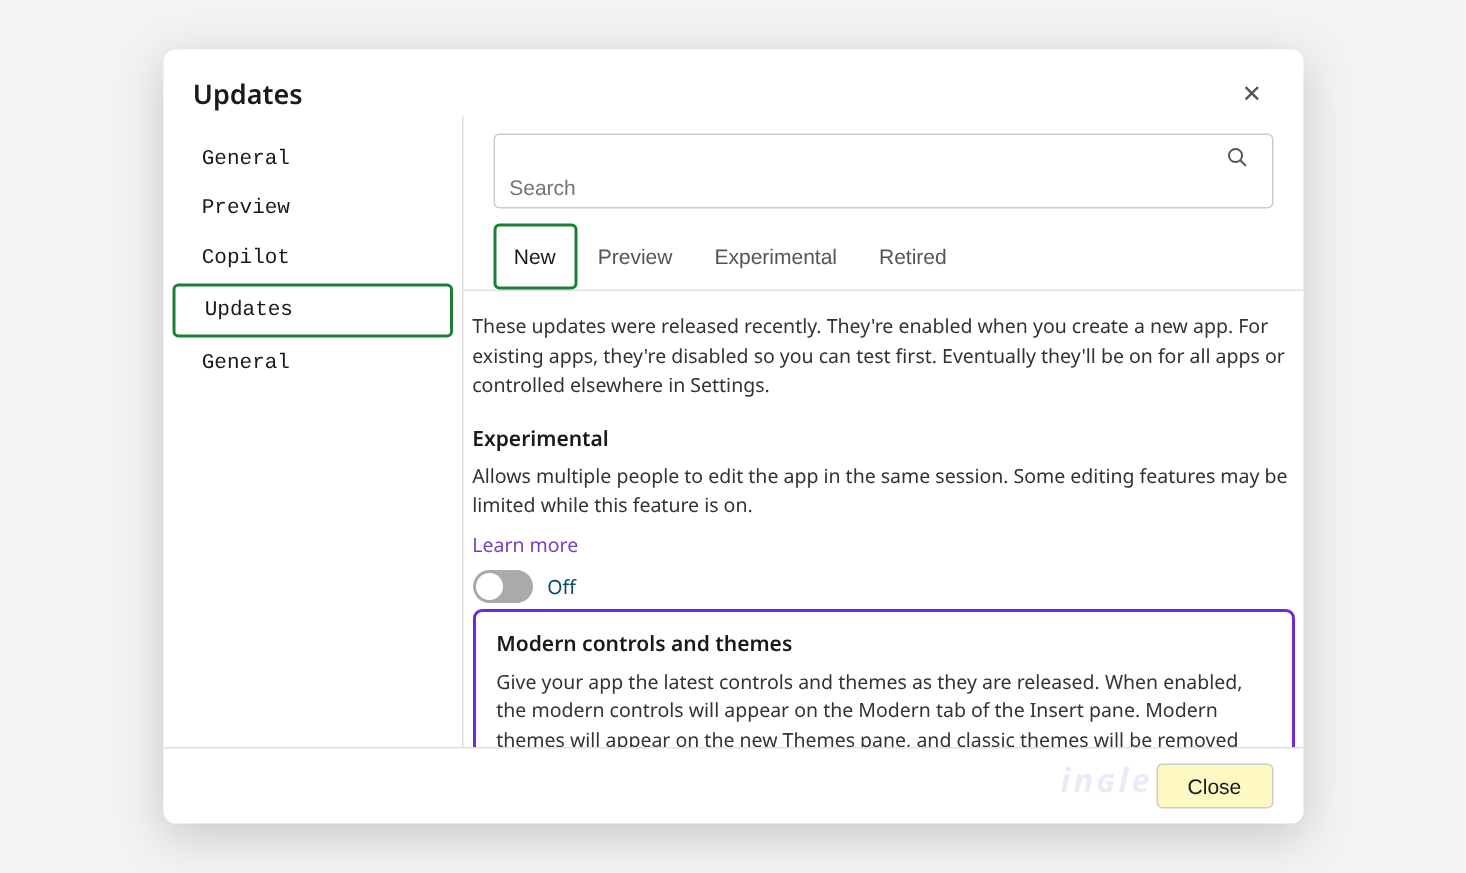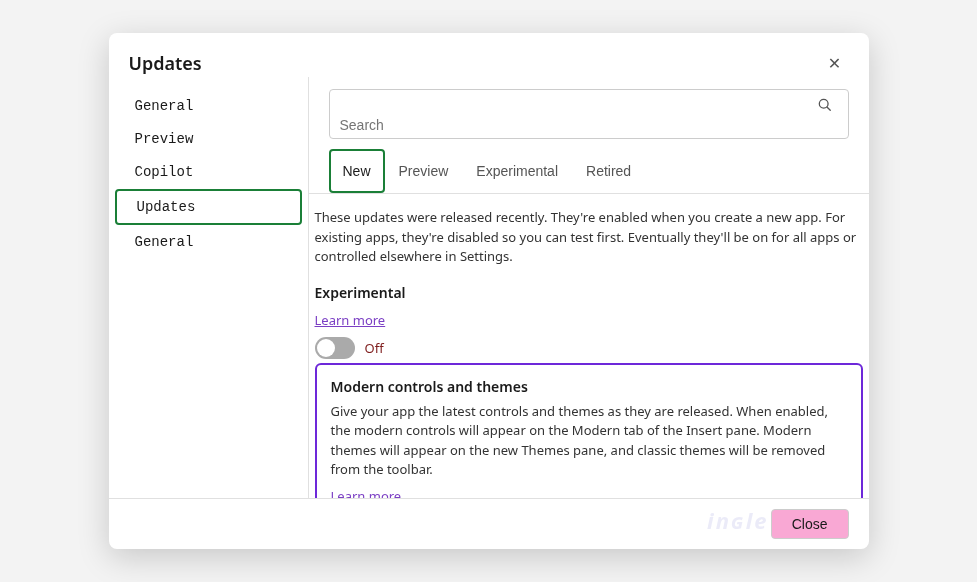--- a/index.html
+++ b/index.html
@@ -161,21 +161,20 @@
     }
     .section-desc {
       font-size: 13px;
       color: #333;
       line-height: 1.5;
       margin-bottom: 4px;
     }
     .learn-more {
       color: #7b3fc4;
       font-size: 13px;
-      text-decoration: underline;
       cursor: pointer;
       display: inline-block;
       margin-bottom: 8px;
     }
     .toggle-row {
       display: flex;
       align-items: center;
       gap: 10px;
       margin-bottom: 4px;
     }
@@ -199,21 +198,21 @@
       background: #fff;
       border-radius: 50%;
       position: absolute;
       top: 2px;
       transition: left 0.2s;
     }
     .toggle.off .toggle-knob { left: 2px; }
     .toggle.on .toggle-knob { left: 20px; }
     .toggle-label {
       font-size: 13px;
-      color: #7f1d1d;
+      color: #0c4a6e;
     }
     .feature-card {
       border: 2px solid #6d28d9;
       border-radius: 6px;
       padding: 12px 14px;
       margin-bottom: 14px;
       background: #fff;
     }
     .feature-card .section-title {
       margin-bottom: 6px;
@@ -224,21 +223,21 @@
       padding: 10px 20px;
       border-top: 1px solid #e0e0e0;
       flex-shrink: 0;
     }
     .footer-btn {
       padding: 6px 20px;
       font-size: 14px;
       border-radius: 4px;
       cursor: pointer;
       border: 1px solid #ccc;
-      background: #f9a8d4;
+      background: #fef9c3;
       color: #1a1a1a;
     }
     .watermark {
       position: absolute;
       bottom: 14px;
       right: 100px;
       font-size: 22px;
       color: rgba(100,100,200,0.13);
       font-style: italic;
       font-weight: bold;
@@ -282,20 +281,21 @@
             <button class="tab">Experimental</button>
             <button class="tab">Retired</button>
           </div>
       </div>
 
       <div class="scrollable-area">
         <p class="intro-text">These updates were released recently. They're enabled when you create a new app. For existing apps, they're disabled so you can test first. Eventually they'll be on for all apps or controlled elsewhere in Settings.</p>
 
         
         <div class="section-title">Experimental</div>
+        <p class="section-desc">Allows multiple people to edit the app in the same session. Some editing features may be limited while this feature is on.</p>
         <a class="learn-more">Learn more</a>
         <div class="toggle-row">
           <div class="toggle off">
             <div class="toggle-knob"></div>
           </div>
           <span class="toggle-label">Off</span>
         </div>
 
         
         <div class="feature-card">

